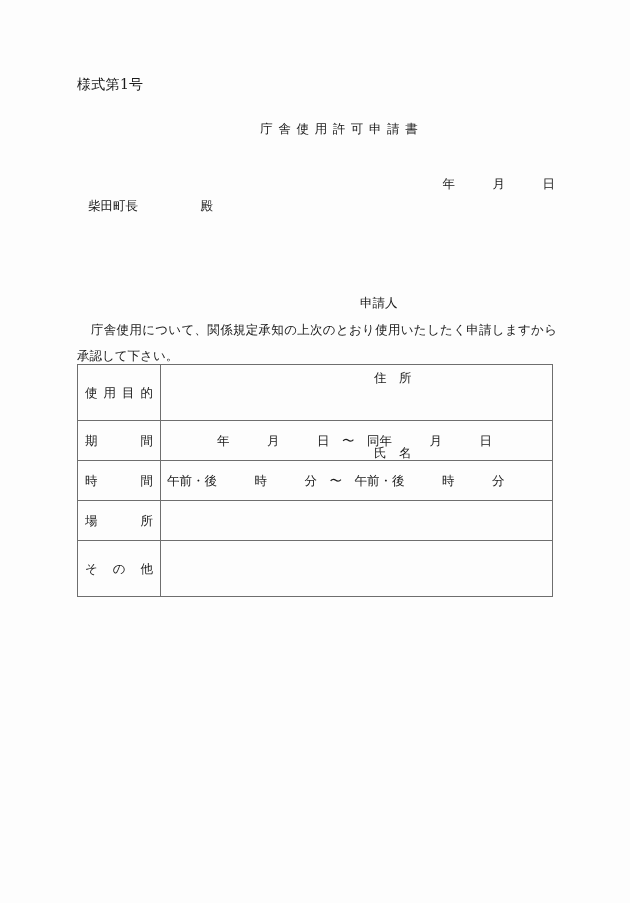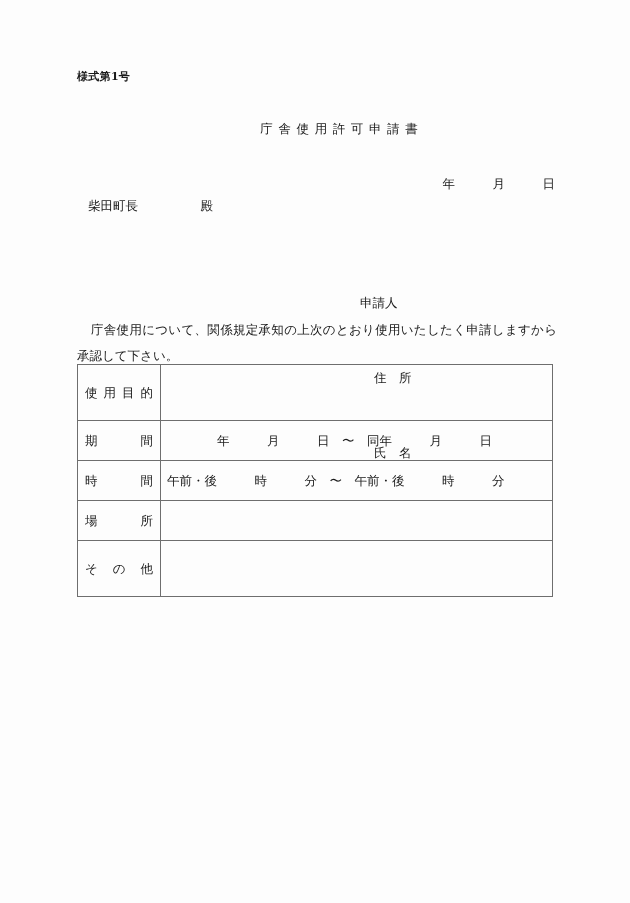--- a/index.html
+++ b/index.html
@@ -19,26 +19,25 @@
     margin: 0 auto;
     background: #fdfdfd;
     box-sizing: border-box;
     overflow: hidden;
   }
 
   
   .form-number {
     position: absolute;
     left: 77px;
-    top: 68px;
-    font-size: 11px;
+    top: 75px;
+    font-size: 14px;
     line-height: 18px;
     letter-spacing: 0.3px;
     white-space: pre;
-    font-weight: bold;
   }
 
   .doc-title {
     position: absolute;
     left: 0;
     top: 120px;
     width: 630px;
     text-align: center;
     font-size: 12.5px;
     line-height: 18px;

